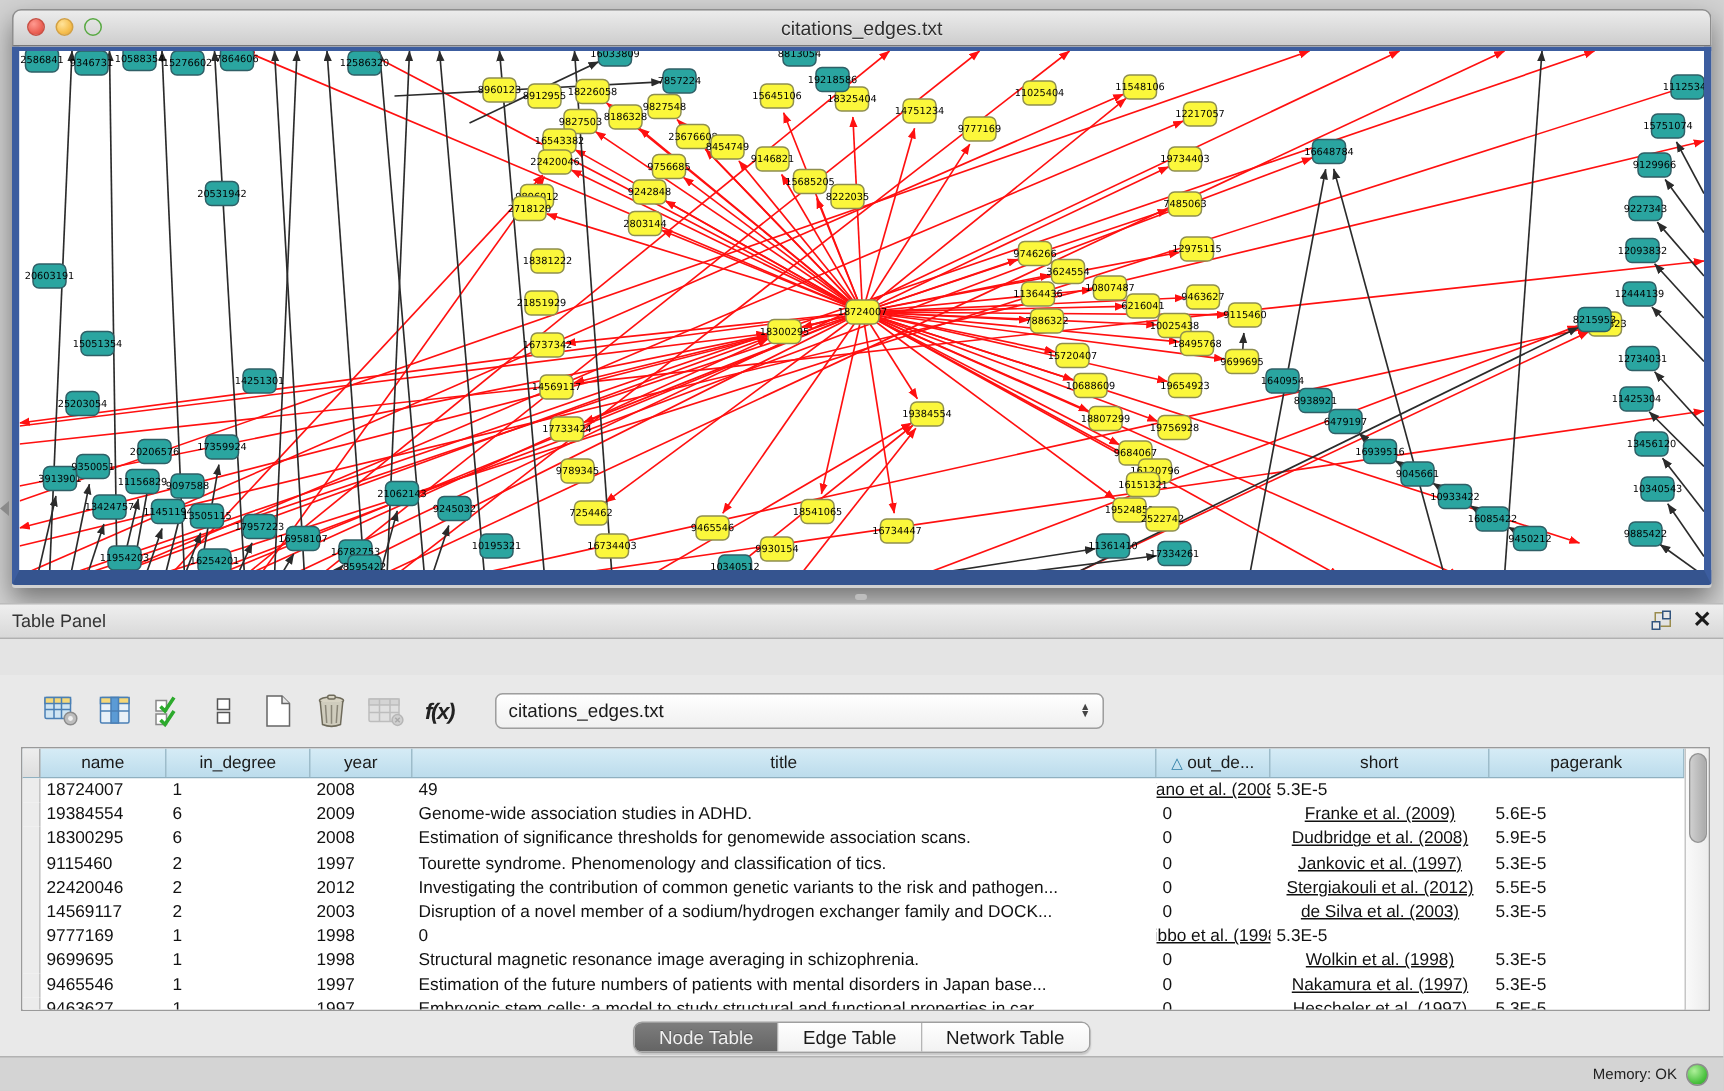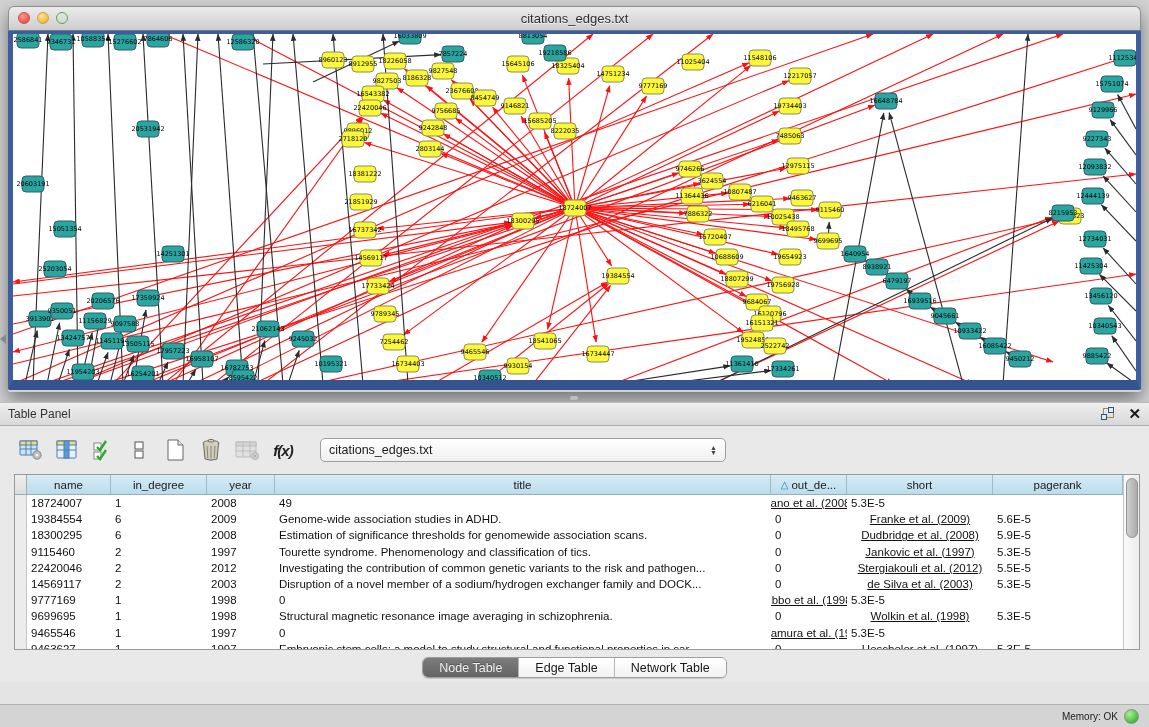--- a/index.html
+++ b/index.html
@@ -35,21 +35,21 @@
     display:flex;align-items:center;padding:0 8px;}
   .panel-title{font-size:12px;color:#333;}
   .panel-header .spacer{flex:1;}
   .float-ic{position:relative;width:13px;height:12px;margin-right:14px;cursor:default;}
   .float-ic .sq{position:absolute;left:2px;top:0;width:9px;height:8px;border:1px solid #9a8c4e;}
   .float-ic .dot1,.float-ic .dot2{position:absolute;width:4px;height:4px;border:1px solid #31547e;background:#e9e9e9;}
   .float-ic .dot1{left:0;top:6px;} .float-ic .dot2{right:0;top:-1px;}
   .close-ic{font-size:15px;font-weight:bold;color:#1a1a1a;line-height:12px;cursor:default;}
   .panel-body{position:relative;height:256px;background:#e9e9e9;}
   
-  .toolbar{display:flex;align-items:center;gap:10px;padding:12px 0 8px 18px;}
+  .toolbar{display:flex;align-items:center;gap:10px;padding:12px 0 8px 28px;margin-top:24px;}
   .tb-ic{width:26px;height:24px;display:flex;align-items:center;justify-content:center;}
   .fx{font-size:15px;color:#222;font-style:italic;font-weight:bold;letter-spacing:-1px;}
   .combo{margin-left:14px;width:388px;height:22px;border:1px solid #9e9e9e;border-radius:5px;
     background:linear-gradient(#ffffff,#f0f0f0);display:flex;align-items:center;padding:0 8px;
     box-shadow:inset 0 1px 0 #fff;}
   .combo .val{flex:1;font-size:12.5px;color:#1a1a1a;}
   .combo .steppers{display:flex;flex-direction:column;line-height:5px;font-size:7px;color:#444;}
   
   .table-wrap{position:absolute;left:14px;top:48px;right:9px;bottom:32px;
     background:#fff;border:1px solid #9a9a9a;display:flex;flex-direction:column;overflow:hidden;}
@@ -932,20 +932,21 @@
                 <div class="td">Structural magnetic resonance image averaging in schizophrenia.</div>
                 <div class="td">0</div>
                 <div class="td center">Wolkin et al. (1998)</div>
                 <div class="td">5.3E-5</div>
               </div>
               <div class="trow" style="grid-template-columns: 12px 84px 96px 68px 496px 76px 146px 1fr;">
                 <div class="td gutter"></div>
                 <div class="td">9465546</div>
                 <div class="td">1</div>
                 <div class="td">1997</div>
+                <div class="td">Estimation of the future numbers of patients with mental disorders in Japan base...</div>
                 <div class="td">0</div>
                 <div class="td center">Nakamura et al. (1997)</div>
                 <div class="td">5.3E-5</div>
               </div>
               <div class="trow" style="grid-template-columns: 12px 84px 96px 68px 496px 76px 146px 1fr;">
                 <div class="td gutter"></div>
                 <div class="td">9463627</div>
                 <div class="td">1</div>
                 <div class="td">1997</div>
                 <div class="td">Embryonic stem cells: a model to study structural and functional properties in car...</div>

